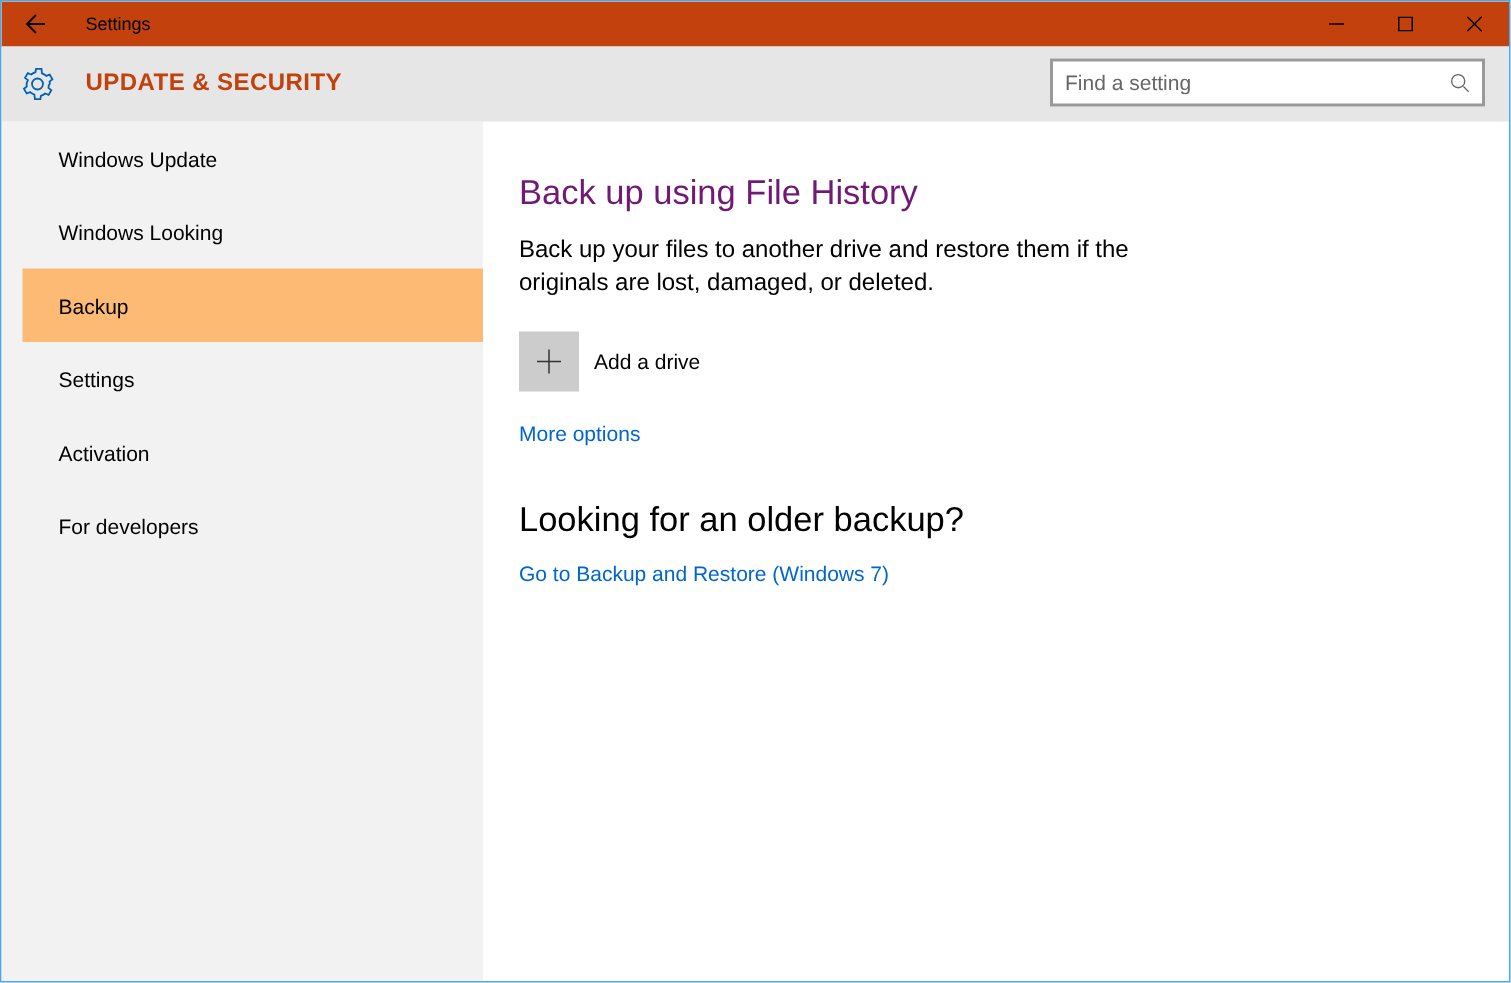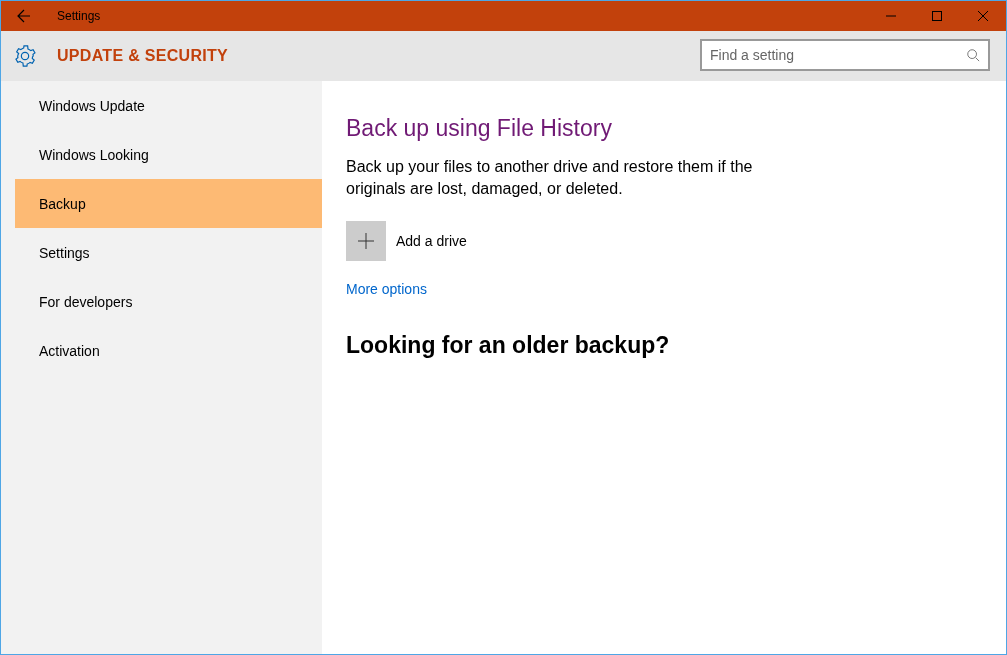--- a/index.html
+++ b/index.html
@@ -150,21 +150,21 @@
       text-align: center;
     }
     .link {
       font-size: 14px;
       color: #0066cc;
       cursor: pointer;
     }
     .link.mtop { display: inline-block; margin-top: 20px; }
     .content h2.sub {
       font-size: 23px;
-      font-weight: 700;
+      font-weight: 400;
       color: #000;
       margin-top: 34px;
       margin-bottom: 14px;
     }
     .content p.desc2 {
       font-size: 14px;
       color: #000;
       max-width: 460px;
       line-height: 1.35;
       margin-bottom: 10px;
@@ -226,35 +226,36 @@
     <div class="sideitem">
       <span>Windows Looking</span>
     </div>
     <div class="sideitem selected">
       <span>Backup</span>
     </div>
     <div class="sideitem">
       <span>Settings</span>
     </div>
     <div class="sideitem">
+      <span>Activation</span>
+    </div>
+    <div class="sideitem">
       <span>For developers</span>
-    </div>
-    <div class="sideitem">
-      <span>Activation</span>
     </div>
   </div>
 
   <div class="content">
     <h1>Back up using File History</h1>
     <p class="desc">Back up your files to another drive and restore them if the originals are lost, damaged, or deleted.</p>
     <div class="addrow">
       <div class="plusbtn">
         <svg width="18" height="18" viewBox="0 0 18 18">
           <path d="M9 1 L9 17 M1 9 L17 9" stroke="#333" stroke-width="1"></path>
         </svg>
       </div>
       <span class="label">Add a drive</span>
     </div>
     <span class="link mtop">More options</span>
 
     <h2 class="sub">Looking for an older backup?</h2>
+    <span class="link">Go to Backup and Restore (Windows 7)</span>
   </div>
 </div>
 
 </body></html>

